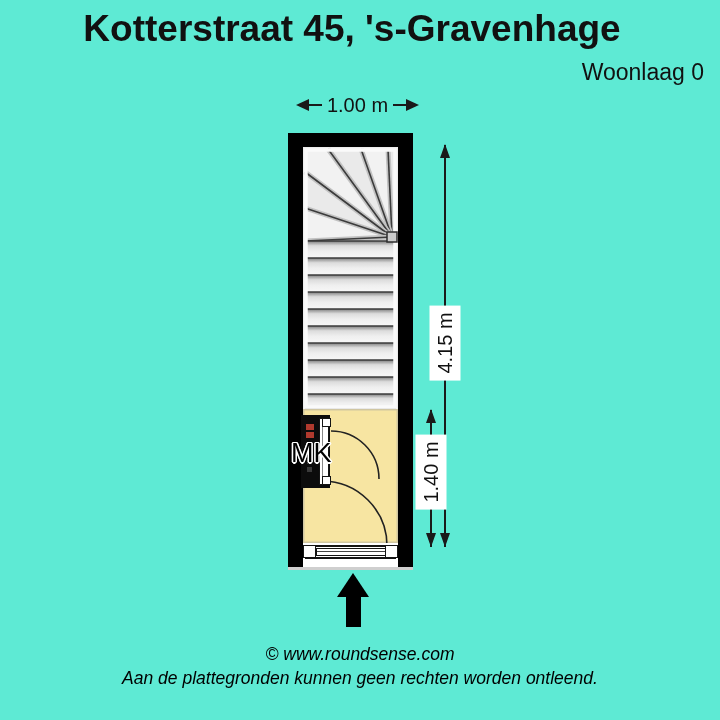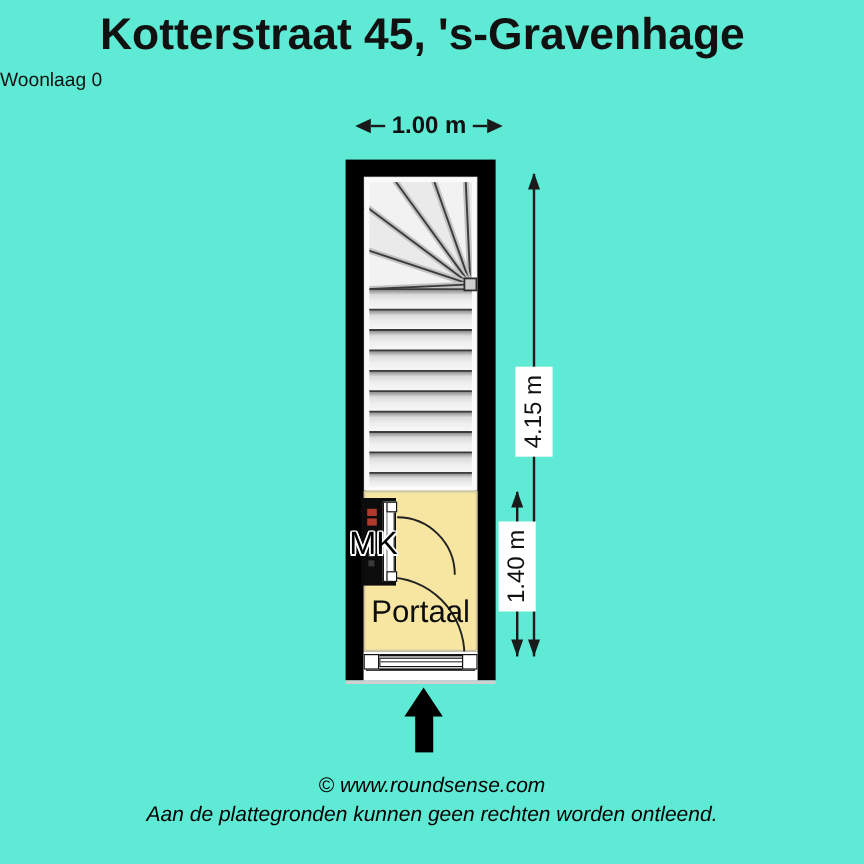--- a/index.html
+++ b/index.html
@@ -1,25 +1,25 @@
 <!DOCTYPE html>
 <html style="--wall: #000000; --room-fill: #F7E5A2; --stair-fill: #EDEDED; --meter-red: #B03A2E; --line: #1A1A1A;"><head>
 <meta charset="utf-8">
 <style>
   html,body{margin:0;padding:0;background:#ffffff;}
   body{font-family:"Liberation Sans", sans-serif; color:#111;}
   .page{position:relative;width:720px;height:720px;background:#5eead4;overflow:hidden;}
 
   .title{position:absolute;top:8px;left:0;width:704px;text-align:center;
          font-size:37px;font-weight:bold;letter-spacing:0;}
-  .subtitle{position:absolute;top:59px;left:0;width:704px;text-align:left;font-size:16px;}
+  .subtitle{position:absolute;top:59px;left:0;width:704px;text-align:right;font-size:23px;}
 
   
   .dim-w{position:absolute;left:296px;top:95px;width:123px;height:20px;
-         display:flex;align-items:center;font-size:20px;font-weight:bold;}
+         display:flex;align-items:center;font-size:20px;}
   .dim-w .lbl{padding:0 5px;white-space:nowrap;}
   .dim-w .seg{flex:1;height:2px;background:var(--line,#1a1a1a);}
   .tri-l{width:0;height:0;border-top:6px solid transparent;border-bottom:6px solid transparent;
          border-right:13px solid var(--line,#1a1a1a);}
   .tri-r{width:0;height:0;border-top:6px solid transparent;border-bottom:6px solid transparent;
          border-left:13px solid var(--line,#1a1a1a);}
 
   
   .wall{position:absolute;left:288px;top:133px;width:125px;height:434px;background:var(--wall,#000);}
   .plan-shadow{position:absolute;left:288px;top:567px;width:125px;height:3px;background:#cfcfcf;}
@@ -166,21 +166,20 @@
   <div class="mk-box"></div>
   <span class="meter" style="left:306px;top:424px;"></span>
   <span class="meter" style="left:306px;top:432px;"></span>
   <span class="knob" style="left:307px;top:459px;"></span>
   <span class="knob" style="left:307px;top:467px;"></span>
   <div class="mk-door"></div>
   <span class="hinge" style="left:322px;top:418px;"></span>
   <span class="hinge" style="left:322px;top:476px;"></span>
   <div class="mk-label">MK</div>
 
-  <div class="portaal-label">Portaal</div>
 
   <div class="entry-strip"></div>
   <div class="entry-line" style="top:545px;"></div>
   <div class="entry-line" style="top:557px;"></div>
   <div class="door-leaf"></div>
   <div class="jamb" style="left:303px;"></div>
   <div class="jamb" style="left:385px;"></div>
 
   <div>
     <div class="vline" style="left:444px;top:145px;height:402px;"></div>

